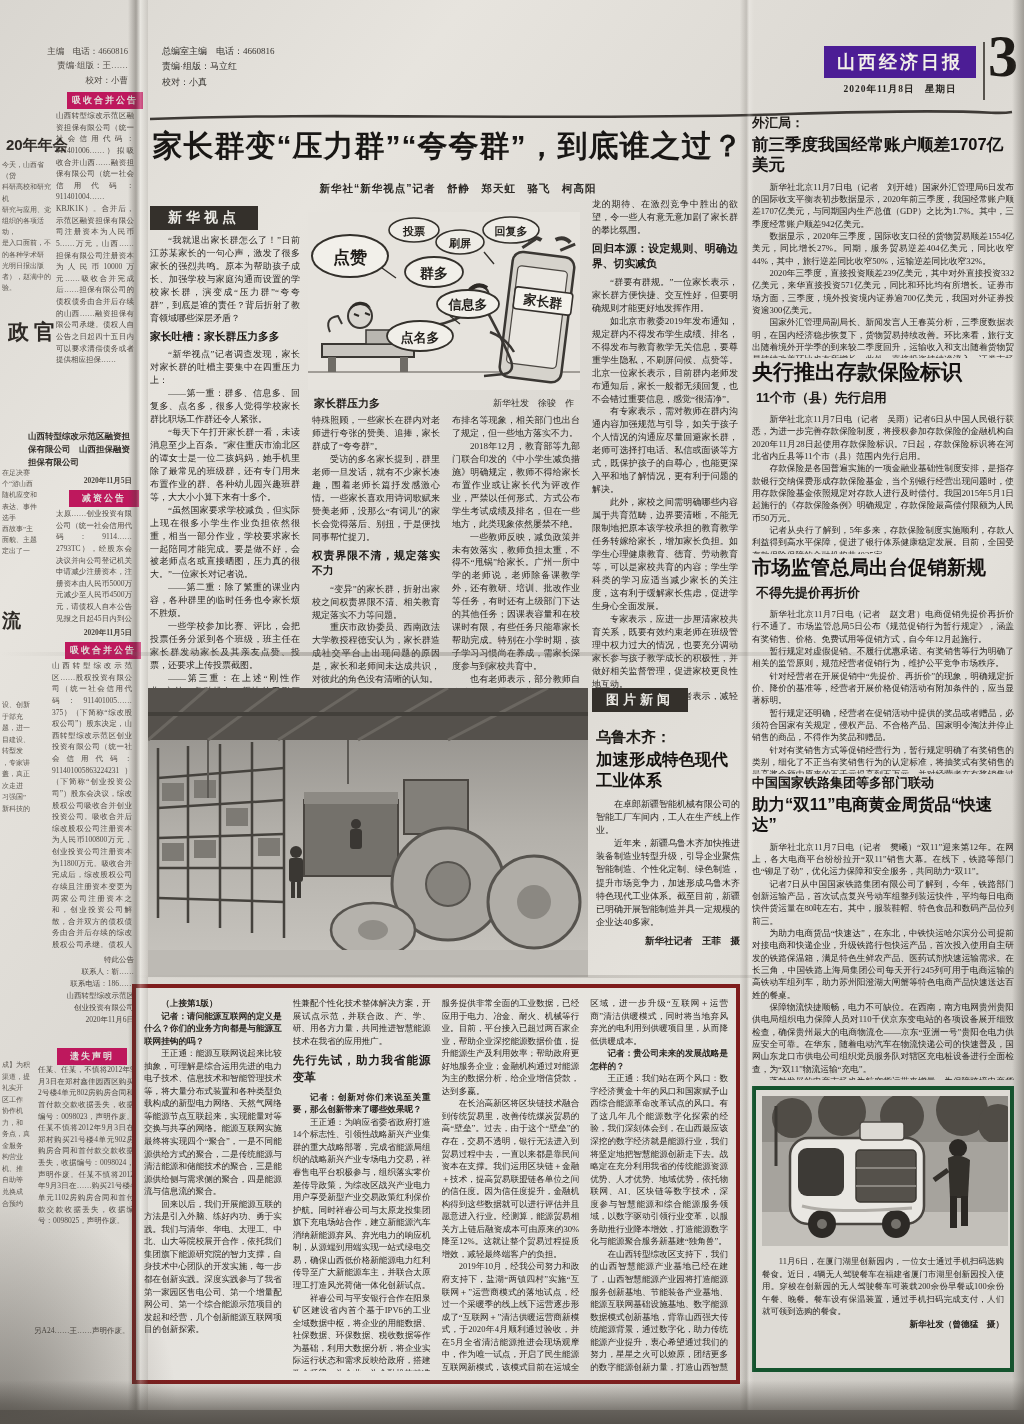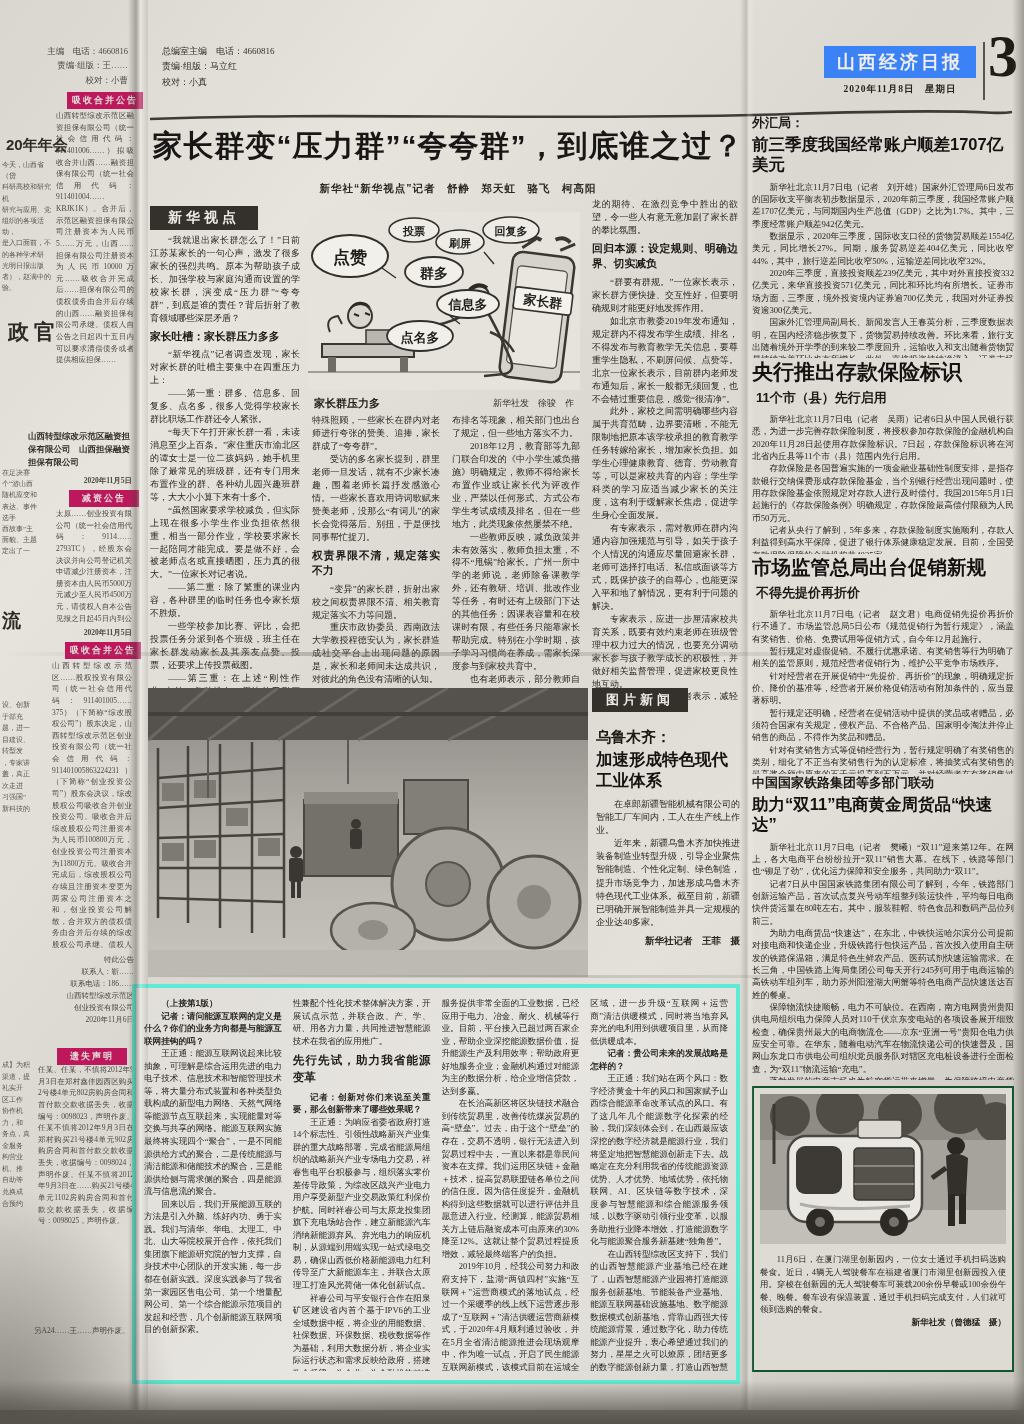--- a/index.html
+++ b/index.html
@@ -50,21 +50,21 @@
   #lf-frag4{left:38px;top:1064px;width:96px;height:258px;font-size:7.5px;line-height:1.55;text-align:justify;}
   #lf-a24{left:34px;top:1326px;width:100px;font-size:7.5px;}
 
   
   .masthead-left{position:absolute;left:162px;top:44px;font-size:9px;color:#33302c;line-height:1.7;white-space:pre-line;}
   .section-banner{position:absolute;left:408px;top:56px;display:flex;align-items:center;gap:9px;}
   .section-banner .hline{width:52px;height:2px;background:#8d8a84;}
   .section-banner .vbar{width:8px;height:30px;background:#84817b;}
   .section-title{font-family:"Liberation Sans",sans-serif;font-size:29px;letter-spacing:7px;color:#4b4844;font-weight:600;}
   .nameplate{position:absolute;left:824px;top:46px;width:152px;}
-  .nameplate .plate{background:#3b82f6;color:#f2efe9;font-family:"Liberation Sans",sans-serif;
+  .nameplate .plate{background:#4c1d95;color:#f2efe9;font-family:"Liberation Sans",sans-serif;
       font-weight:bold;font-size:18px;text-align:center;padding:4px 0;letter-spacing:3px;}
   .nameplate .dateline{font-size:9.5px;color:#26231f;text-align:center;margin-top:5px;font-weight:bold;letter-spacing:1px;}
   .pagenum-divider{position:absolute;left:983px;top:42px;width:2px;height:58px;background:#57534d;}
   .pageno{position:absolute;left:988px;top:22px;font-size:60px;font-weight:bold;color:#1f1c18;font-family:"Liberation Serif",serif;}
   .header-rule{position:absolute;left:148px;top:108px;width:866px;height:16px;}
 
   
   .main-headline{position:absolute;left:148px;top:126px;width:600px;text-align:center;
       font-family:"Liberation Sans",sans-serif;font-weight:900;font-size:30px;color:#191715;letter-spacing:1px;}
   .byline{position:absolute;left:248px;top:182px;width:420px;text-align:center;
@@ -93,35 +93,35 @@
   
   .photo-frame{position:absolute;left:148px;top:688px;width:440px;height:289px;}
   .photo-col{position:absolute;left:596px;top:726px;width:144px;height:252px;overflow:hidden;}
   .photo-col .t1{font-family:"Liberation Sans",sans-serif;font-weight:bold;font-size:15px;color:#1d1a16;margin:2px 0;}
   .photo-col .t2{font-family:"Liberation Sans",sans-serif;font-weight:900;font-size:16.5px;color:#14110e;line-height:1.25;margin:0 0 8px 0;}
   .photo-col .body{font-size:9px;line-height:1.45;color:#2a2723;text-align:justify;}
   .photo-col .credit{font-size:9.5px;font-weight:bold;text-align:right;margin-top:6px;color:#26231f;}
 
   
   .energy-box{position:absolute;left:132px;top:984px;width:608px;height:400px;
-      border:4px solid #5eead4;padding:9px 8px;display:flex;gap:11px;box-sizing:border-box;background:rgba(245,243,238,.25);}
+      border:4px solid #7f1d1d;padding:9px 8px;display:flex;gap:11px;box-sizing:border-box;background:rgba(245,243,238,.25);}
   .ebox-col{flex:1 1 0;font-size:8.6px;line-height:1.46;color:#2c2823;overflow:hidden;text-align:justify;}
   .ebox-col .subhead{font-size:11.5px;margin:5px 0;}
 
   
   .rail{position:absolute;left:752px;top:114px;width:262px;}
   .rail-art{overflow:hidden;}
   #rail1{height:244px;}  #rail2{height:196px;}  #rail3{height:220px;}  #rail4{height:306px;}
   .kicker{font-family:"Liberation Sans",sans-serif;font-weight:bold;font-size:13px;color:#1c1916;margin:0 0 3px 0;}
   .rail-h1{font-family:"Liberation Sans",sans-serif;font-weight:900;font-size:16.5px;color:#141110;margin:0 0 6px 0;line-height:1.2;}
   .rail-h2{font-family:"Liberation Sans",sans-serif;font-weight:900;font-size:21px;color:#141110;margin:0 0 3px 0;}
   .rail-h3{font-family:"Liberation Sans",sans-serif;font-weight:900;font-size:19.5px;color:#141110;margin:0 0 3px 0;}
   .rail-sub{font-family:"Liberation Sans",sans-serif;font-weight:bold;font-size:13px;color:#1c1916;margin:0 0 6px 4px;}
   .rail-body{font-size:8.7px;line-height:1.42;color:#2a2723;text-align:justify;}
-  .rail-photo{margin-top:6px;border:2px solid #14532d;background:#dedbd5;padding:6px;height:286px;box-sizing:border-box;}
+  .rail-photo{margin-top:6px;border:4px solid #14532d;background:#dedbd5;padding:6px;height:286px;box-sizing:border-box;}
   .rail-photo .caption{font-size:8.4px;line-height:1.5;color:#2a2723;text-align:justify;margin-top:6px;text-indent:2em;}
   .rail-photo .pcredit{font-size:8.6px;font-weight:bold;text-align:right;color:#26231f;}
 </style>
 </head>
 <body>
 
 <div class="stage">
   <div class="paper"></div>
 
   <div>
@@ -286,22 +286,22 @@
       <p class="para cont">布排名等现象，相关部门也出台了规定，但一些地方落实不力。</p>
       <p class="para">2018年12月，教育部等九部门联合印发的《中小学生减负措施》明确规定，教师不得给家长布置作业或让家长代为评改作业，严禁以任何形式、方式公布学生考试成绩及排名，但在一些地方，此类现象依然屡禁不绝。</p>
       <p class="para">一些教师反映，减负政策并未有效落实，教师负担太重，不得不“甩锅”给家长。广州一所中学的老师说，老师除备课教学外，还有教研、培训、批改作业等任务，有时还有上级部门下达的其他任务；因课表容量和在校课时有限，有些任务只能靠家长帮助完成。特别在小学时期，孩子学习习惯尚在养成，需家长深度参与到家校共育中。</p>
       <p class="para">也有老师表示，部分教师自身确存在问题，不能严于律己，缺乏责任担当，在与家长沟通和家校协同过程中，方式方法也欠妥，给家长和学生带来更多压力。</p>
     </div>
   <div class="newscol" id="colC">
       <p class="para cont">龙的期待、在激烈竞争中胜出的欲望，令一些人有意无意加剧了家长群的攀比氛围。</p>
       <p class="subhead">回归本源：设定规则、明确边界、切实减负</p>
       <p class="para">“群要有群规。”一位家长表示，家长群方便快捷、交互性好，但要明确规则才能更好地发挥作用。</p>
       <p class="para">如北京市教委2019年发布通知，规定群内不得发布学生成绩、排名，不得发布与教育教学无关信息，要尊重学生隐私，不刷屏问候、点赞等。北京一位家长表示，目前群内老师发布通知后，家长一般都无须回复，也不会错过重要信息，感觉“很清净”。</p>
+      <p class="para">有专家表示，需对教师在群内沟通内容加强规范与引导，如关于孩子个人情况的沟通应尽量回避家长群，老师可选择打电话、私信或面谈等方式，既保护孩子的自尊心，也能更深入平和地了解情况，更有利于问题的解决。</p>
       <p class="para">此外，家校之间需明确哪些内容属于共育范畴，边界要清晰，不能无限制地把原本该学校承担的教育教学任务转嫁给家长，增加家长负担。如学生心理健康教育、德育、劳动教育等，可以是家校共育的内容；学生学科类的学习应适当减少家长的关注度，这有利于缓解家长焦虑，促进学生身心全面发展。</p>
-      <p class="para">有专家表示，需对教师在群内沟通内容加强规范与引导，如关于孩子个人情况的沟通应尽量回避家长群，老师可选择打电话、私信或面谈等方式，既保护孩子的自尊心，也能更深入平和地了解情况，更有利于问题的解决。</p>
       <p class="para">专家表示，应进一步厘清家校共育关系，既要有效约束老师在班级管理中权力过大的情况，也要充分调动家长参与孩子教学成长的积极性，并做好相关监督管理，促进家校更良性地互动。</p>
       <p class="para">受访基层教育工作者表示，减轻老师和学生负担不应是单纯的一句话，而要真正落地。对于学校中存在的形式主义或非教育教学任务要坚决清理，为教师和学生营造更加宽松的环境。此外，建立科学评价体系、有效引导学生、合理疏解教育焦虑才是长远之策。</p>
     </div>
 
   <svg class="photo-frame" viewBox="0 0 440 289">
     <defs>
       <linearGradient id="fbg" x1="0" y1="0" x2="0" y2="1">
         <stop offset="0" stop-color="#8c8984"></stop>
           <stop offset="0.5" stop-color="#b3b0aa"></stop>
           <stop offset="1" stop-color="#c9c6c0"></stop>

